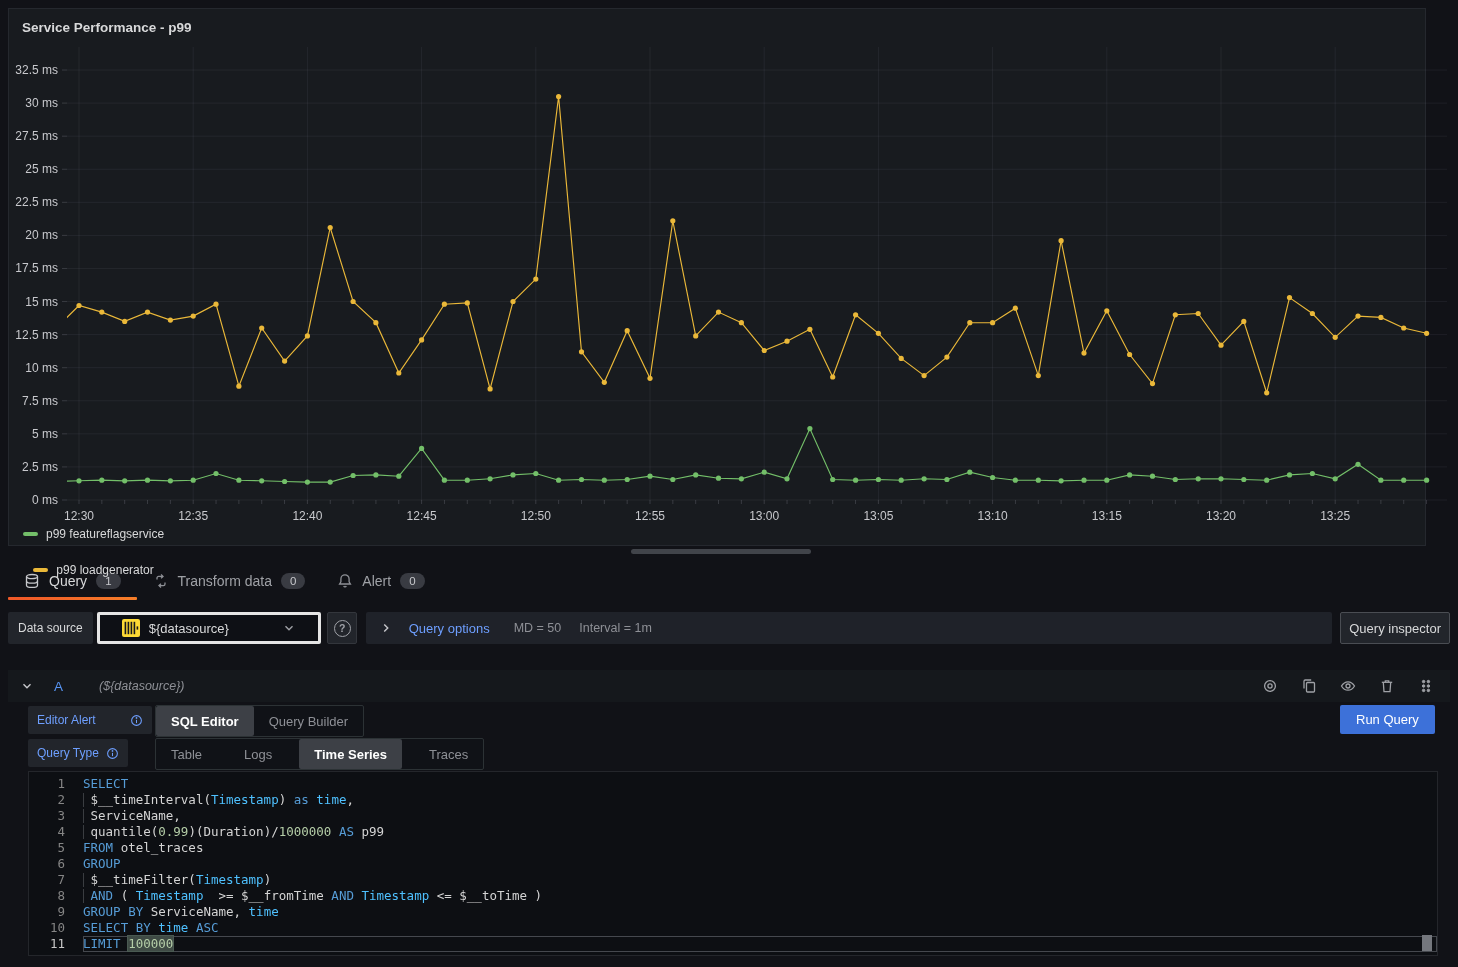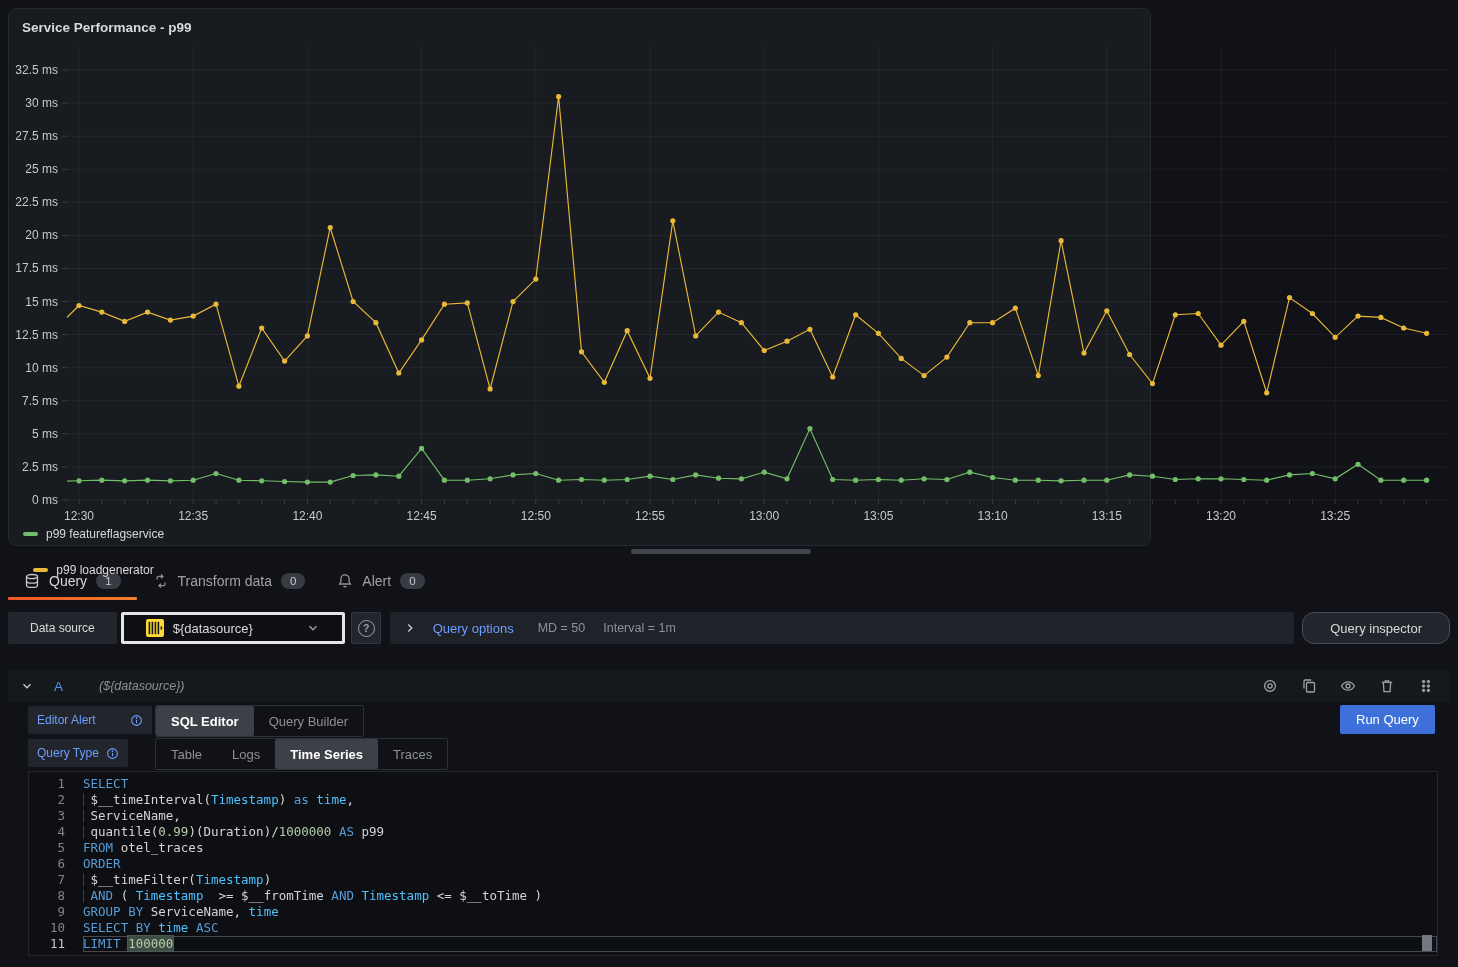--- a/index.html
+++ b/index.html
@@ -1,20 +1,20 @@
 <!DOCTYPE html>
 <html><head>
 <meta charset="utf-8">
 <style>
   html,body{margin:0;padding:0;background:#0b0c0e;}
   .page{position:relative;width:1458px;height:967px;background:#111217;overflow:hidden;
         font-family:"Liberation Sans",sans-serif;color:#d8d9da;}
   
-  .panel{position:absolute;left:8px;top:8px;width:1143px;height:538px;background:#181b1f;
-         border:1px solid #25282e;border-radius:8px;box-sizing:border-box;}
+  .panel{position:absolute;left:8px;top:8px;width:1418px;height:538px;background:#181b1f;
+         border:1px solid #25282e;border-radius:0;box-sizing:border-box;}
   .panel-title{position:absolute;left:13px;top:11px;font-size:13.5px;font-weight:600;color:#d8d9da;z-index:2;}
   #chart-svg{position:absolute;left:0;top:0;width:1440px;height:536px;}
   #chart-svg .grid{stroke:rgba(204,204,220,0.07);stroke-width:1;}
   #chart-svg .tick{stroke:rgba(204,204,220,0.18);stroke-width:1;}
   #chart-svg text{fill:#c8c9cd;font-family:"Liberation Sans",sans-serif;font-size:12px;}
   .legend{position:absolute;left:14px;top:518px;display:flex;gap:22px;align-items:center;z-index:2;flex-direction:column;}
   .legend-item{display:flex;align-items:center;gap:8px;font-size:12px;color:#d8d9da;cursor:pointer;}
   .legend-swatch{width:15px;height:4px;border-radius:2px;background:#888;}
   
   .resize-handle{position:absolute;left:631px;top:549px;width:180px;height:5px;border-radius:3px;background:#41444a;cursor:row-resize;}
@@ -23,54 +23,54 @@
   .tab{position:relative;display:flex;align-items:center;gap:9px;padding:0 16px;background:none;border:none;
        color:#9fa1a6;font-size:14px;font-family:inherit;cursor:pointer;}
   .tab svg{stroke:#8e9096;}
   .tab.active{color:#d8d9da;font-weight:500;}
   .tab.active svg{stroke:#c7c8cc;}
   .tab.active::after{content:'';position:absolute;left:0;right:0;bottom:0;height:3px;border-radius:1px;
        background:linear-gradient(90deg,#f05a28 10%,#fb9b2a 170%);}
   .badge{background:#393b42;color:#c7c8cc;font-size:11.5px;border-radius:9px;padding:2px 9px;font-weight:400;}
   
   .toolbar{position:absolute;left:8px;top:612px;width:1442px;height:32px;display:flex;align-items:stretch;box-sizing:border-box;}
-  .inline-label{display:flex;align-items:center;background:#22252b;border-radius:2px;padding:0 22px;
+  .inline-label{display:flex;align-items:center;background:#22252b;border-radius:2px;padding:0 10px;
        font-size:12px;color:#d8d9da;margin-right:4px;}
   .ds-picker{display:flex;align-items:center;gap:9px;width:224px;background:#0e1015;border:3px solid #e5e5e5;
        border-radius:2px;padding:0 22px;margin-right:6px;box-sizing:border-box;cursor:pointer;}
   .ds-value{flex:1;font-size:13px;color:#d8d9da;}
   .help-btn{width:30px;background:#22252b;border:1px solid #33363c;border-radius:2px;display:grid;
        place-items:center;margin-right:9px;cursor:pointer;}
   .qm{width:15px;height:15px;border:1.4px solid #a0a2a8;border-radius:50%;font-size:10.5px;display:grid;
        place-items:center;color:#a0a2a8;font-weight:600;}
   .qo-bar{flex:1;display:flex;align-items:center;gap:8px;background:#1f2229;border-radius:2px;padding:0 13px;
        margin-right:8px;cursor:pointer;}
   .qo-label{color:#6e9fff;font-size:13px;font-weight:500;margin-left:8px;margin-right:16px;}
   .qo-meta{color:#8e9096;font-size:12.5px;margin-right:10px;}
-  .btn-secondary{background:#22252b;border:1px solid #4a4d53;border-radius:12px;color:#d8d9da;font-size:13px;
-       padding:0 27px;font-family:inherit;cursor:pointer;}
+  .btn-secondary{background:#22252b;border:1px solid #4a4d53;border-radius:2px;color:#d8d9da;font-size:13px;
+       padding:0 8px;font-family:inherit;cursor:pointer;}
   
   .qrow{position:absolute;left:8px;top:670px;width:1442px;height:32px;background:#15181c;display:flex;
        align-items:center;padding:0 12px;box-sizing:border-box;}
   .qrow .refid{color:#5794f2;font-weight:500;font-size:13.5px;margin-left:20px;cursor:pointer;}
   .qrow .hint{font-style:italic;font-size:12.5px;color:#8e9096;margin-left:36px;}
   .qrow .spacer{flex:1;}
   .qrow .icons{display:flex;gap:23px;align-items:center;margin-right:4px;}
   .icon-btn{background:none;border:none;padding:0;cursor:pointer;display:grid;place-items:center;}
   .icon-btn svg{stroke:#9fa1a6;}
   
   .field-label{position:absolute;display:flex;align-items:center;justify-content:space-between;background:#22252b;
        border-radius:2px;color:#6e9fff;font-size:12px;font-weight:500;padding:0 9px;box-sizing:border-box;}
   .field-label svg{stroke:#6e9fff;}
   #etype-label{left:28px;top:706px;width:124px;height:28px;}
   #qtype-label{left:28px;top:739px;width:100px;height:28px;}
   .radio-group{position:absolute;display:flex;align-items:stretch;background:#101217;border:1px solid #2c3235;
        border-radius:2px;overflow:hidden;}
   #etype-group{left:155px;top:705px;height:30px;}
-  #qtype-group{left:155px;top:738px;height:30px;}
+  #qtype-group{left:155px;top:738px;height:30px;gap:12px;}
   .radio{border:none;background:none;color:#8e9096;font-size:13px;padding:0 15px;font-family:inherit;
        font-weight:500;cursor:pointer;border-radius:2px;text-align:right;}
   .radio.selected{background:#3d4046;color:#ffffff;font-weight:600;}
   .btn-primary{position:absolute;left:1340px;top:705px;height:29px;background:#3d71d9;border:none;border-radius:2px;
        color:#fff;font-size:13px;font-weight:500;padding:0 16px;font-family:inherit;cursor:pointer;}
   
   .code-editor{position:absolute;left:28px;top:771px;width:1410px;height:185px;background:#0d0f13;
        border:1px solid #24262b;box-sizing:border-box;padding-top:4px;overflow:hidden;cursor:text;}
   .cl{display:flex;height:16px;font:12.5px/16px "DejaVu Sans Mono",monospace;}
   .ln{width:36px;text-align:right;color:#858585;flex:none;margin-right:18px;}
@@ -517,21 +517,21 @@
         <div class="cl ind">
           <span class="ln">4</span>
           <span class="ct"><span class="tk-def"> quantile(</span><span class="tk-num">0.99</span><span class="tk-def">)(Duration)/</span><span class="tk-num">1000000</span><span class="tk-def"> </span><span class="tk-kw">AS</span><span class="tk-def"> p99</span></span>
         </div>
         <div class="cl">
           <span class="ln">5</span>
           <span class="ct"><span class="tk-kw">FROM</span><span class="tk-def"> otel_traces</span></span>
         </div>
         <div class="cl">
           <span class="ln">6</span>
-          <span class="ct"><span class="tk-kw">ORDER</span></span>
+          <span class="ct"><span class="tk-kw">GROUP</span></span>
         </div>
         <div class="cl ind">
           <span class="ln">7</span>
           <span class="ct"><span class="tk-def"> $__timeFilter(</span><span class="tk-id">Timestamp</span><span class="tk-def">)</span></span>
         </div>
         <div class="cl ind">
           <span class="ln">8</span>
           <span class="ct"><span class="tk-def"> </span><span class="tk-kw">AND</span><span class="tk-def"> ( </span><span class="tk-id">Timestamp</span><span class="tk-def">  &gt;= $__fromTime </span><span class="tk-kw">AND</span><span class="tk-def"> </span><span class="tk-id">Timestamp</span><span class="tk-def"> &lt;= $__toTime )</span></span>
         </div>
         <div class="cl">

